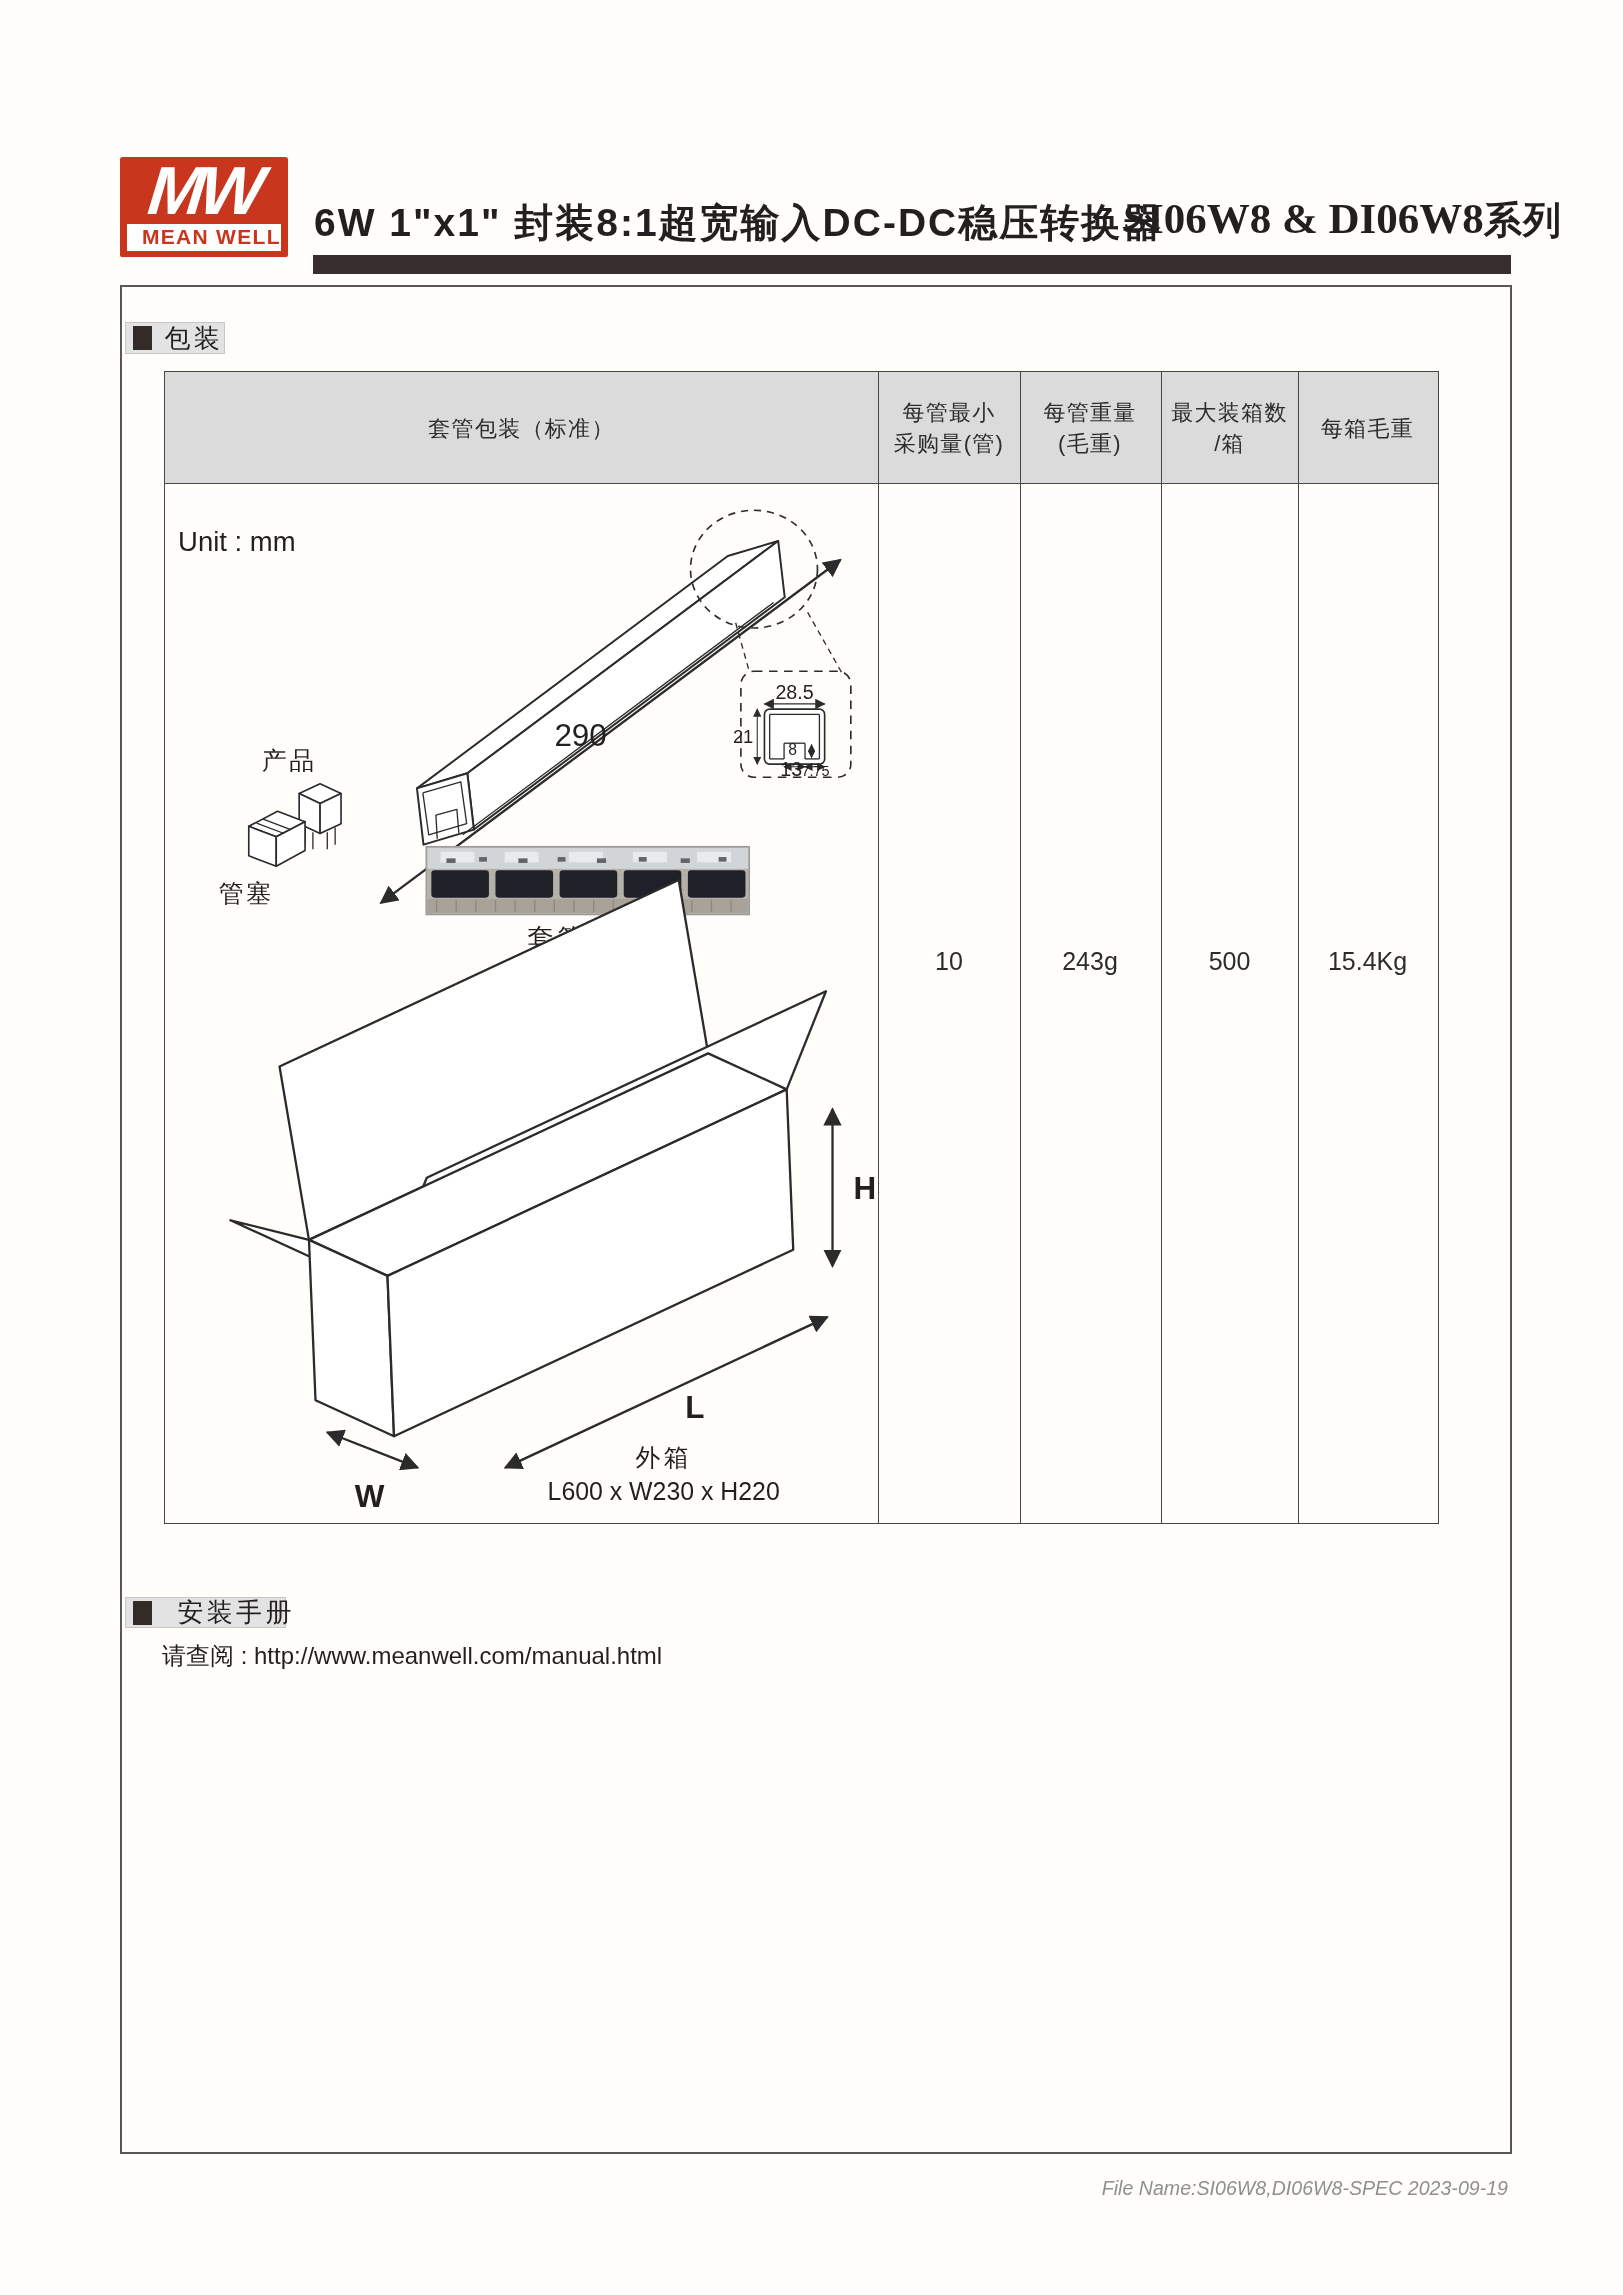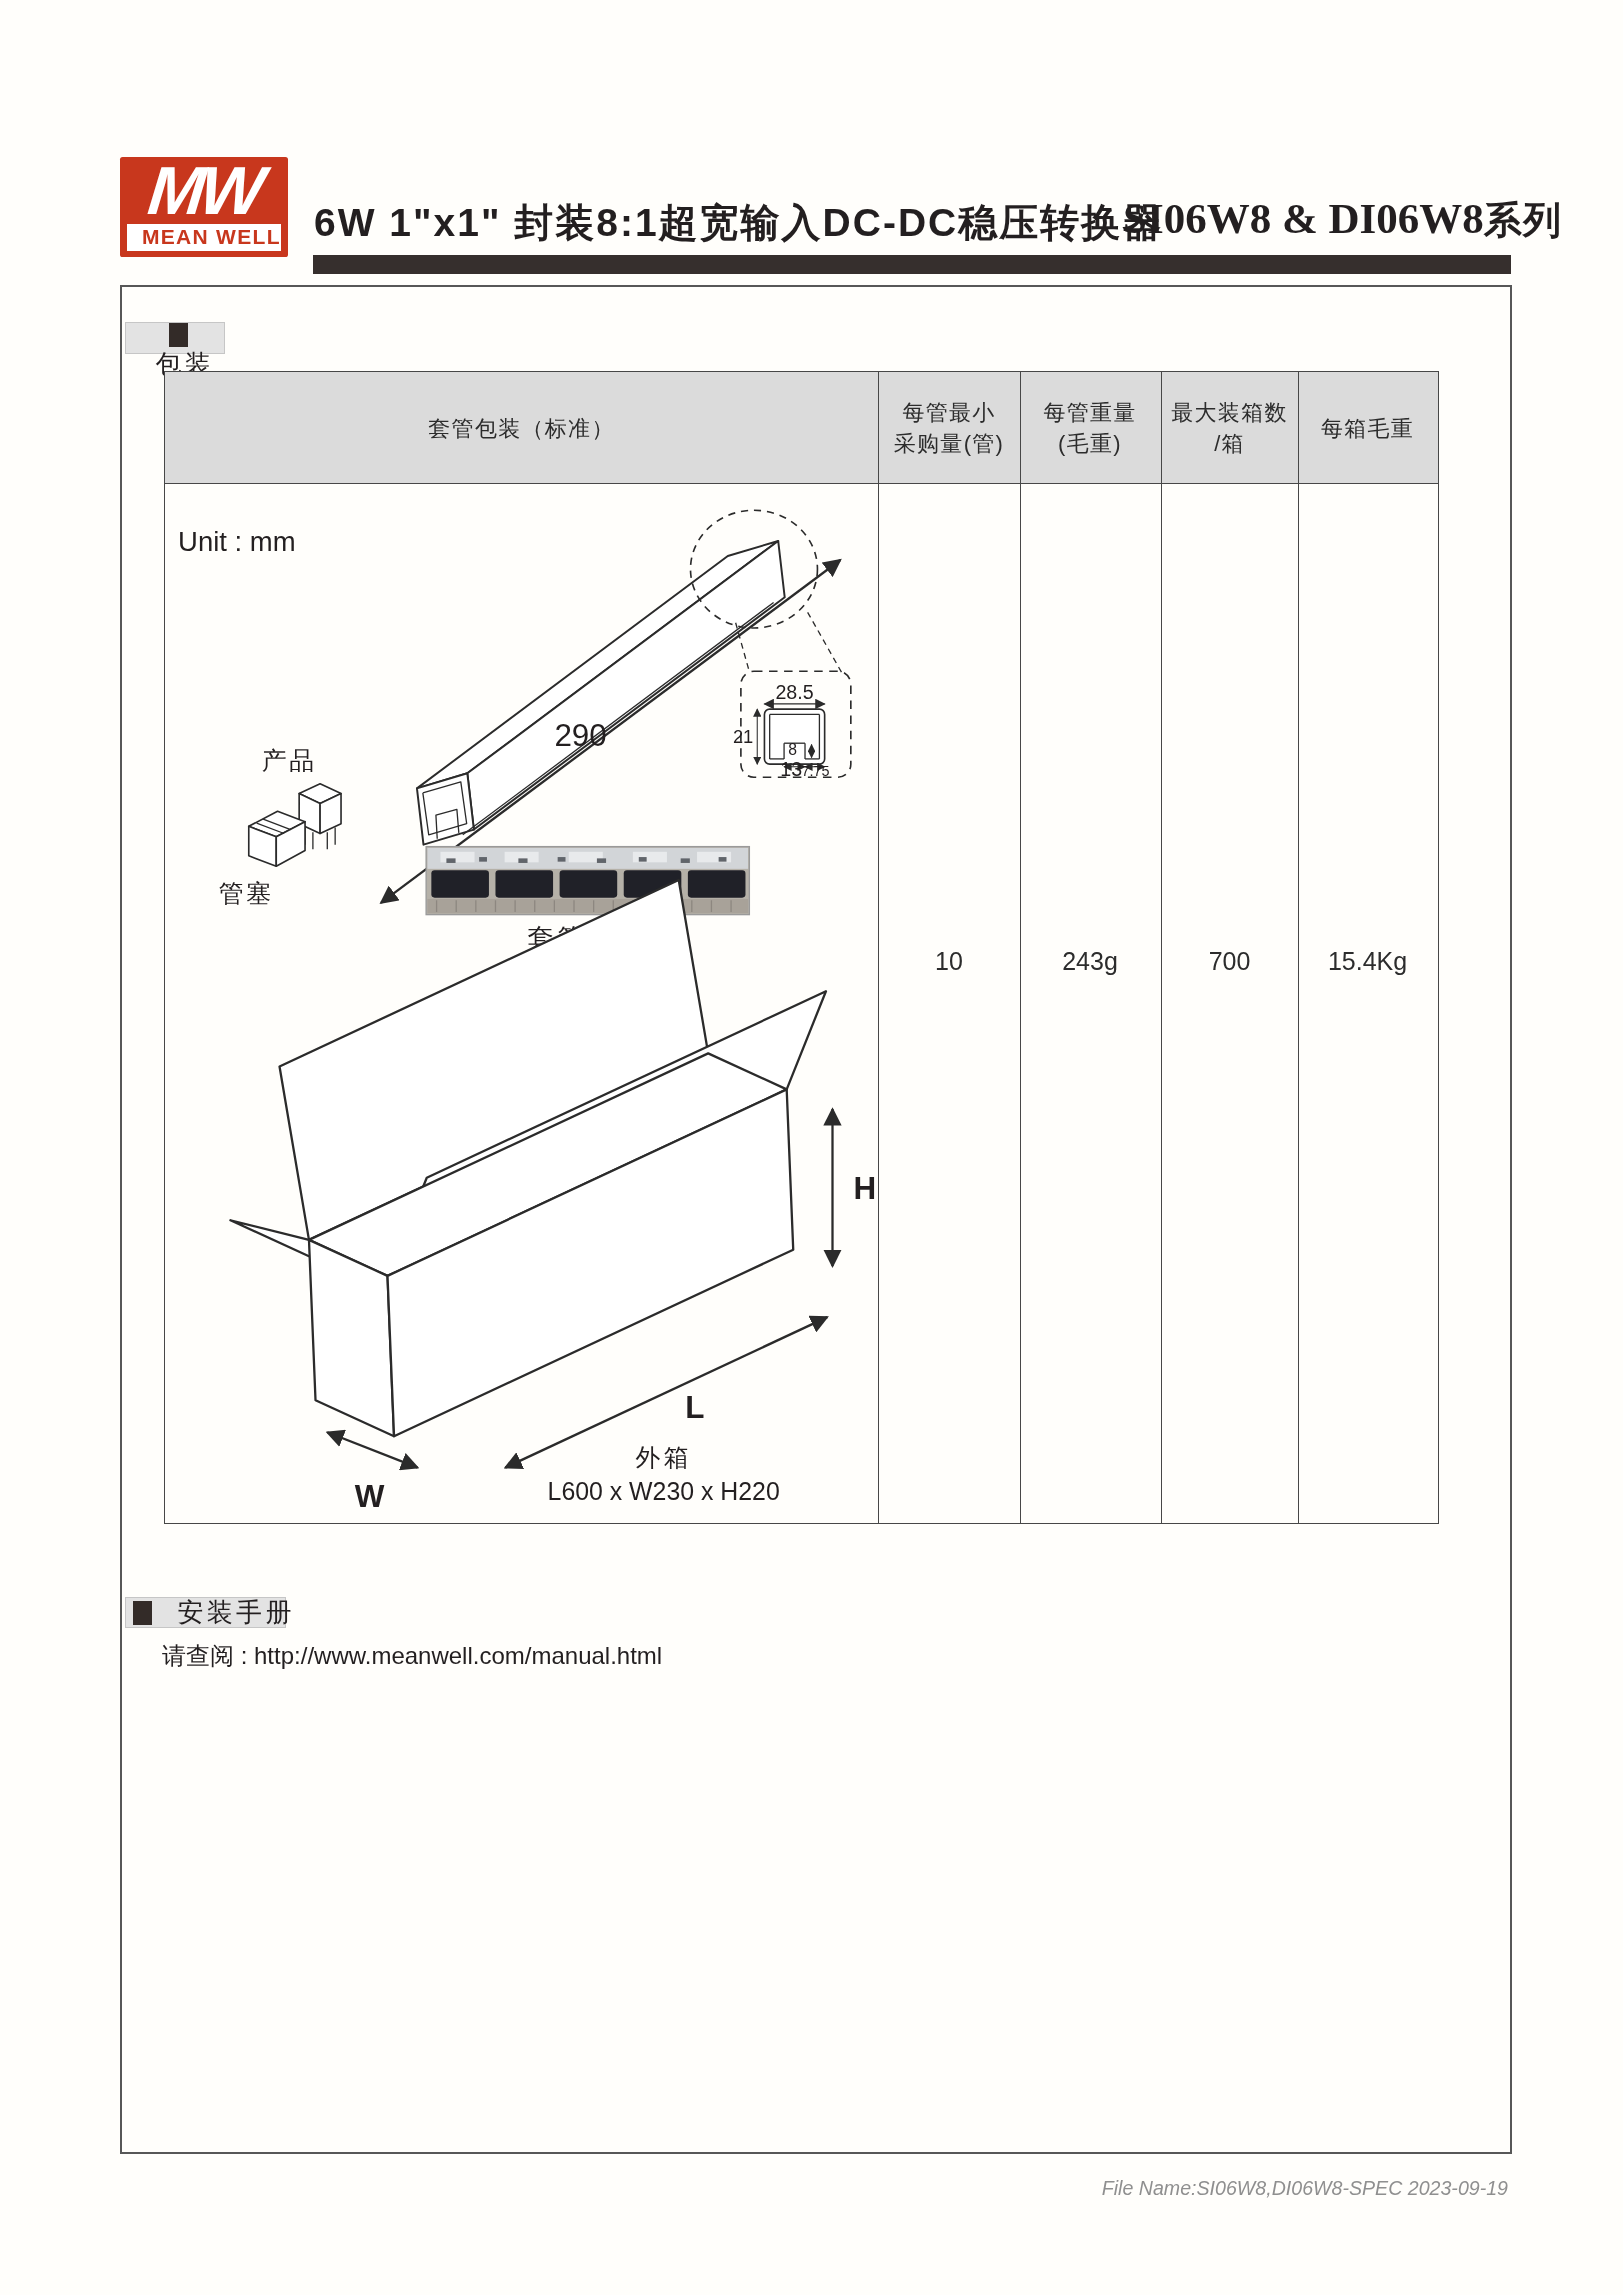--- a/index.html
+++ b/index.html
@@ -23,21 +23,21 @@
   .title-series .suffix { font-size:38px; font-weight:bold; letter-spacing:1.3px; }
   .title-bar { position:absolute; left:313px; top:255px; width:1198px; height:19px; background:#362f2d; }
   
   .content-frame { position:absolute; left:120px; top:285px; width:1388px; height:1865px;
                    border:2px solid #575757; }
   
   .sec-head { position:absolute; background:#e3e3e3; border:0.7px solid #c6c6c6;
               display:flex; align-items:center; box-sizing:border-box; padding-left:6.5px; }
   .sec-head .sq { width:19px; height:24px; background:#332b28; flex:0 0 auto; }
   .sec-head .lbl { font-size:26px; letter-spacing:3.3px; margin-left:13px; white-space:nowrap; }
-  #sec-packaging { left:125px; top:322px; width:100px; height:32px;flex-direction:column; }
+  #sec-packaging { left:125px; top:322px; width:100px; height:32px; }
   #sec-manual    { left:125px; top:1597px; width:161px; height:31px;gap:13px; }
   
   .tbl { position:absolute; left:164px; top:371px; width:1275px; height:1153px;
          border:1.3px solid #474747; box-sizing:border-box;padding-left:17px; }
   .tbl-head { position:absolute; left:0; top:0; width:100%; height:112px; background:#dbdbdb;
               border-bottom:1.3px solid #474747; box-sizing:border-box; }
   .vline { position:absolute; top:0; width:1.3px; height:100%; background:#474747; }
   .hcell { position:absolute; top:0; height:112px; display:flex; flex-direction:column;
            align-items:center; justify-content:center; font-size:22px; line-height:31px;
            letter-spacing:1.3px; color:#2c2c2c; text-align:center; }
@@ -98,21 +98,21 @@
       <div>最大装箱数</div>
       <div>/箱</div>
     </div>
     <div class="hcell" style="left:1133px;width:139px">
       <div>每箱毛重</div>
       <div></div>
     </div>
 
     <div class="vcell" style="left:713px;width:142px">10</div>
     <div class="vcell" style="left:855px;width:140px">243g</div>
-    <div class="vcell" style="left:996px;width:137px">700</div>
+    <div class="vcell" style="left:996px;width:137px">500</div>
     <div class="vcell" style="left:1133px;width:139px">15.4Kg</div>
   </div>
 
   <svg class="diagram" width="712" height="1038" viewBox="0 0 1088 1586">
     <defs>
       <marker id="arr" viewBox="0 0 10 10" refX="9" refY="5" markerWidth="8" markerHeight="8" orient="auto-start-reverse">
           <path d="M0,0L10,5L0,10z" fill="#2b2b2b"></path>
         </marker>
     </defs>
 

